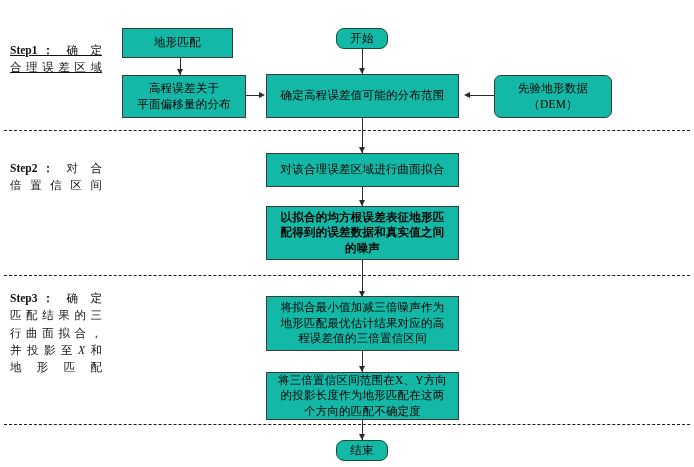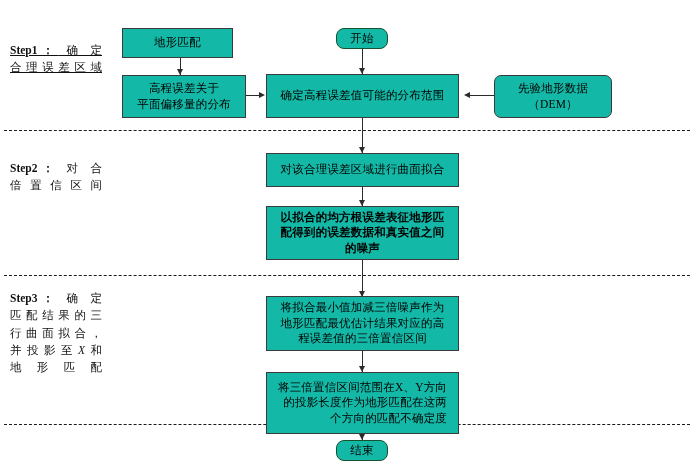--- a/index.html
+++ b/index.html
@@ -193,21 +193,21 @@
 配得到的误差数据和真实值之间
 的噪声</span>
   </div>
 
   <div class="node" style="left:266px; top:296px; width:193px; height:55px;justify-content:center;">
     <span class="txt">将拟合最小值加减三倍噪声作为
 地形匹配最优估计结果对应的高
 程误差值的三倍置信区间</span>
   </div>
 
-  <div class="node" style="left:266px; top:372px; width:193px; height:62px;text-align:right;">
+  <div class="node" style="left:266px; top:372px; width:193px; height:48px;">
     <span class="txt">将三倍置信区间范围在X、Y方向
 的投影长度作为地形匹配在这两
 个方向的匹配不确定度</span>
   </div>
 
   <div class="node terminal" style="left:336px; top:440px; width:52px; height:21px;">
     <span class="txt">结束</span>
   </div>
 
 </div>

